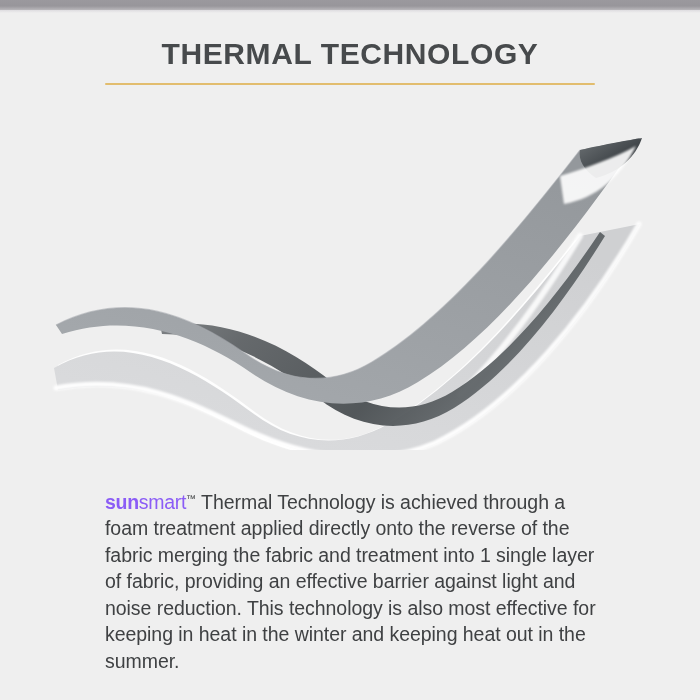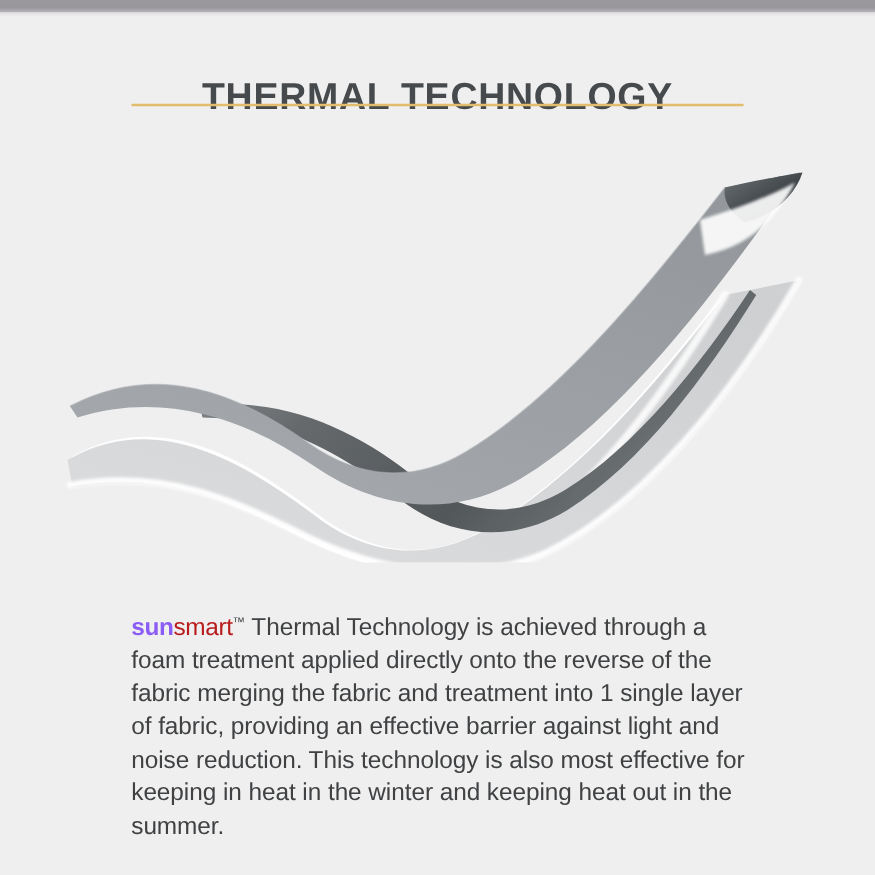--- a/index.html
+++ b/index.html
@@ -45,21 +45,20 @@
     top: 37px;
     left: 0;
     width: 700px;
     text-align: center;
     font-family: "Liberation Sans", sans-serif;
     font-size: 30px;
     font-weight: bold;
     letter-spacing: 0.6px;
     color: #474a4c;
     white-space: nowrap;
-    margin-top: 24px;
   }
 
   #title-rule {
     position: absolute;
     top: 83px;
     left: 105px;
     width: 490px;
     height: 2px;
     background: #e2bd6e;
     border-radius: 1px;
@@ -90,21 +89,21 @@
     line-height: 26.6px;
     color: #3f4143;
     letter-spacing: -0.05px;
   }
   .brand-sun {
     color: #8b5cf6;
     font-weight: bold;
     letter-spacing: -0.3px;
   }
   .brand-smart {
-    color: #b91c1c;
+    color: #8b5cf6;
     font-weight: normal;
     letter-spacing: -0.3px;
   }
   .brand-tm {
     font-size: 10px;
     vertical-align: 7px;
     color: #3f4143;
     letter-spacing: 0;
   }
 </style>

